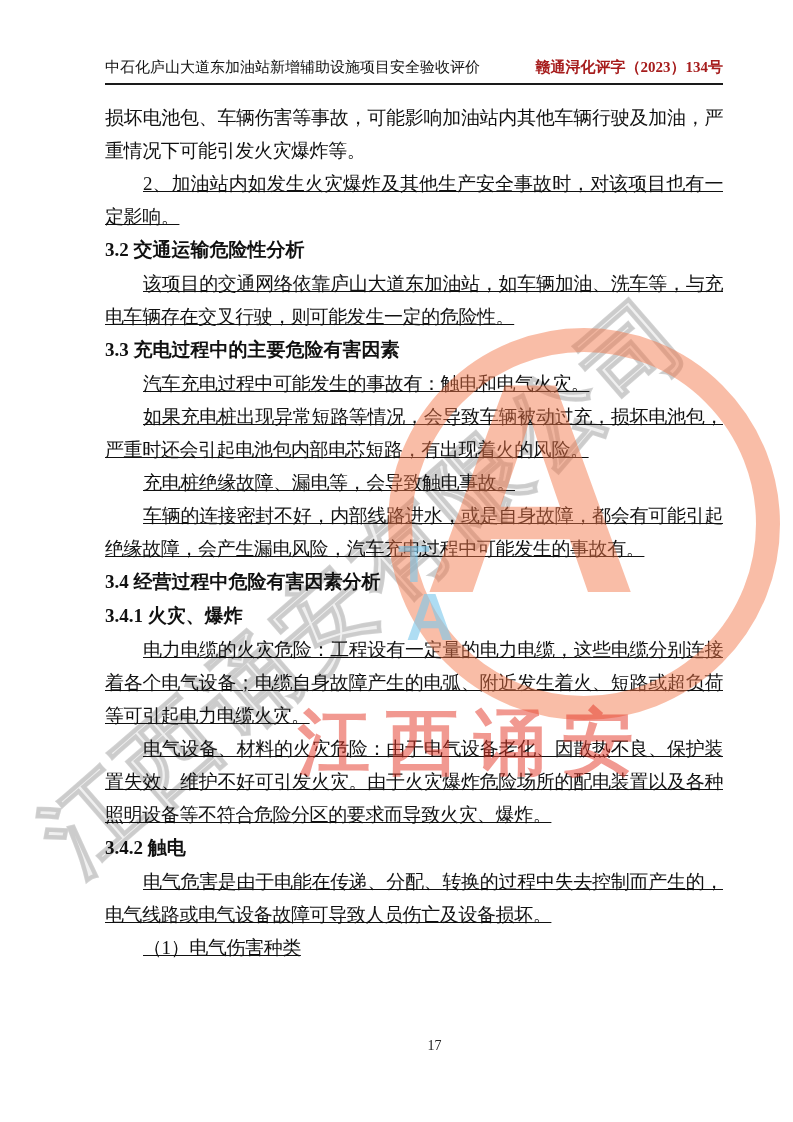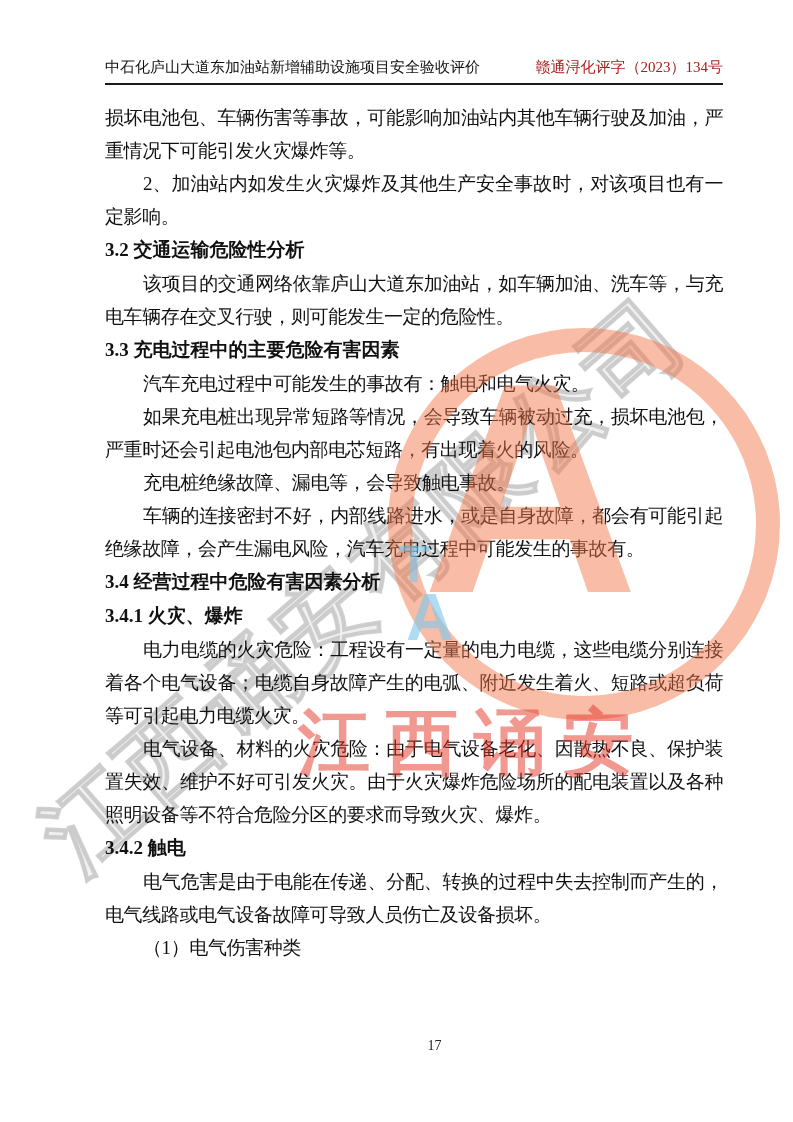--- a/index.html
+++ b/index.html
@@ -13,34 +13,34 @@
   }
   
   .header{
     position:absolute;left:105px;top:58px;width:618px;
     display:flex;justify-content:space-between;align-items:flex-end;
     padding-bottom:6px;
     border-bottom:2.5px solid #1a1a1a;
     z-index:5;
   }
   .header-left{font-size:15px;color:#111;text-align:center;}
-  .header-right{font-size:15px;font-weight:normal;color:#a61c1c;}
+  .header-right{font-size:15px;font-weight:bold;color:#a61c1c;}
   
   .doc-body{
     position:absolute;left:105px;top:101px;width:618px;
     z-index:4;
   }
   .para{
     margin:0;
     font-size:19px;line-height:33px;
     letter-spacing:-0.4px;
     text-align:justify;
     text-justify:inter-ideograph;
   }
-  .indent{text-indent:2em;}
+  .indent{text-indent:2em;text-decoration:underline;}
   .sec-h{
     margin:0;
     font-size:19px;line-height:34px;font-weight:bold;
     letter-spacing:0;
   }
   
   .page-num{
     position:absolute;left:0;top:1038px;width:100%;
     text-align:center;font-size:14px;color:#222;
     z-index:5;

